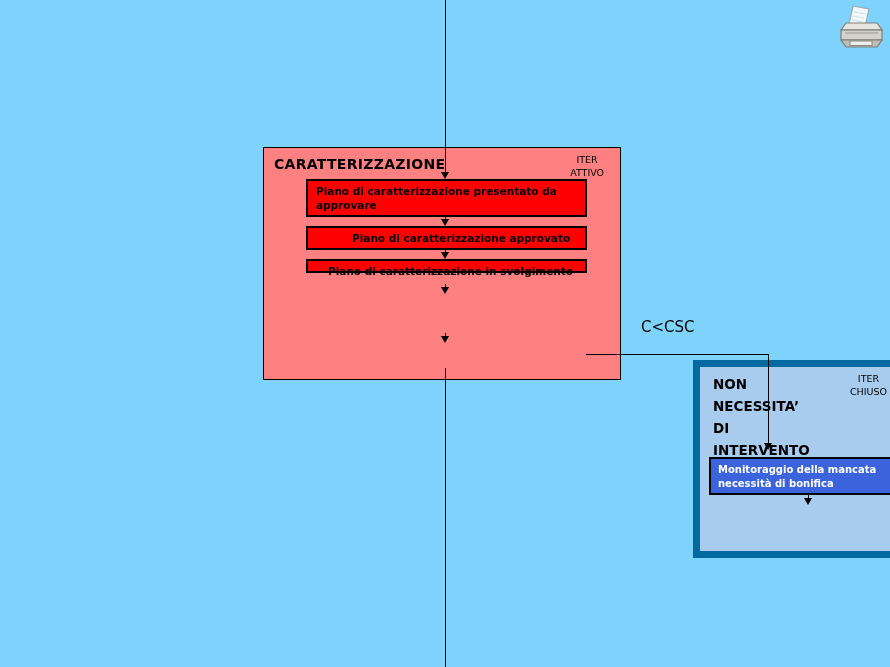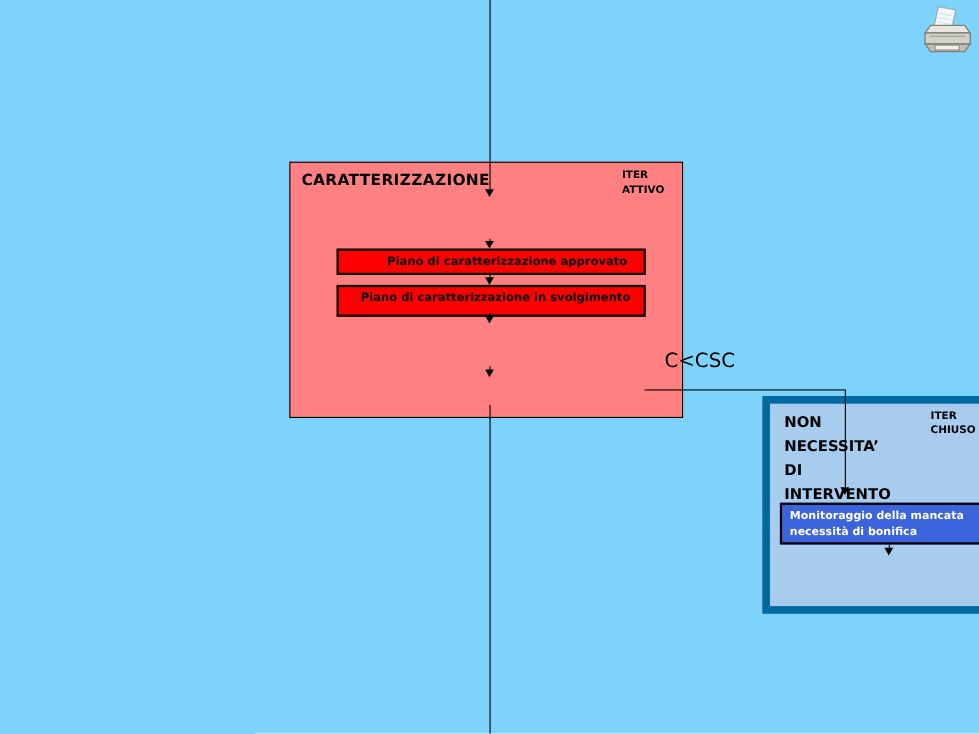--- a/index.html
+++ b/index.html
@@ -80,23 +80,23 @@
     font-weight: bold;
     color: #000000;
     line-height: 22px;
   }
   .blue-title span { display: block; }
 
   .iter-label {
     position: absolute;
     top: 5px;
     font-size: 9.5px;
-    font-weight: bold;
-    color: #000000;
-    text-align: left;
+    font-weight: normal;
+    color: #000000;
+    text-align: center;
     line-height: 13px;
   }
   .iter-label span { display: block; }
   .red-iter  { right: 16px; }
   .blue-iter { right: 10px; }
 
   
   .step {
     position: absolute;
     box-sizing: border-box;
@@ -108,21 +108,21 @@
     left: 42px;
     width: 281px;
     background: #FF0000;
     color: #000000;
     font-size: 10.5px;
     line-height: 14px;
     padding: 3px 6px 2px 8px;
   }
   .rs1 { top: 31px;  height: 38px; }
   .rs2 { top: 78px;  height: 24px; padding-left: 44px; }
-  .rs3 { top: 111px; height: 29px; padding-left: 20px; }
+  .rs3 { top: 111px; height: 14px; padding-left: 20px; }
   .rs4 { top: 146px; height: 39px; }
   .rs5 { top: 195px; height: 25px; }
 
   .blue-step {
     left: 9px;
     width: 198px;
     background: #3A63DC;
     color: #FFFFFF;
     font-size: 10px;
     line-height: 13.5px;
@@ -181,23 +181,23 @@
   }
   .conn-v {
     position: absolute;
     left: 764px;
     top: 354px;
     height: 96px;
     z-index: 4;
   }
   .csc-label {
     position: absolute;
-    left: 604px;
+    left: 641px;
     top: 318px;
-    font-size: 18px;
+    font-size: 15px;
     color: #000000;
     z-index: 4;
     white-space: nowrap;
   }
 </style>
 </head>
 <body>
 
 <div class="canvas">
 
@@ -243,20 +243,21 @@
     <div class="arrow ra3">
         <i class="shaft"></i>
         <i class="head"></i>
       </div>
     <div class="arrow ra4">
         <i class="shaft"></i>
         <i class="head"></i>
       </div>
     <div class="line-seg ra5"></div>
 
+    <div class="step red-step rs1">Piano di caratterizzazione presentato da approvare</div>
     <div class="step red-step rs2">Piano di caratterizzazione approvato</div>
     <div class="step red-step rs3">Piano di caratterizzazione in svolgimento</div>
   </section>
 
   <div class="csc-label">C&lt;CSC</div>
   <div class="conn-h"></div>
   <div class="arrow conn-v">
     <i class="shaft"></i>
       <i class="head"></i>
   </div>

